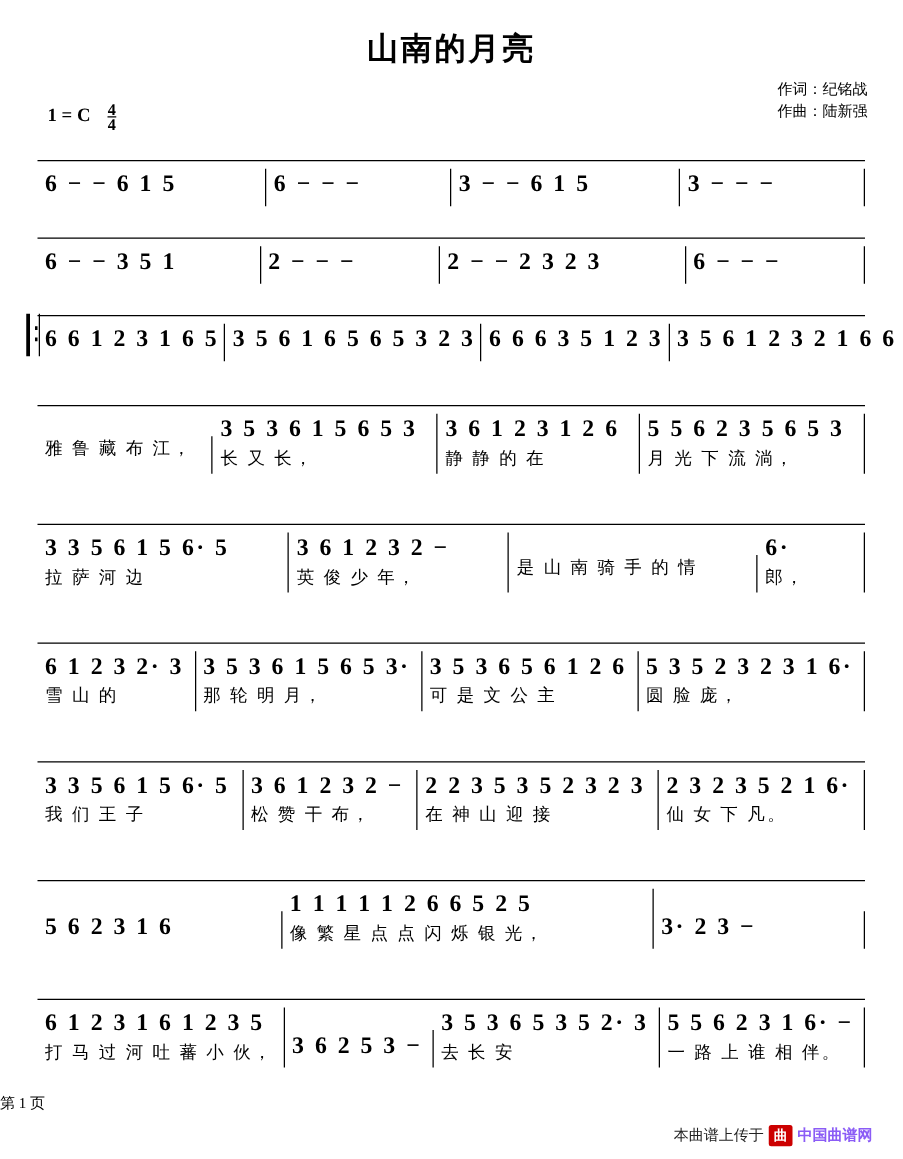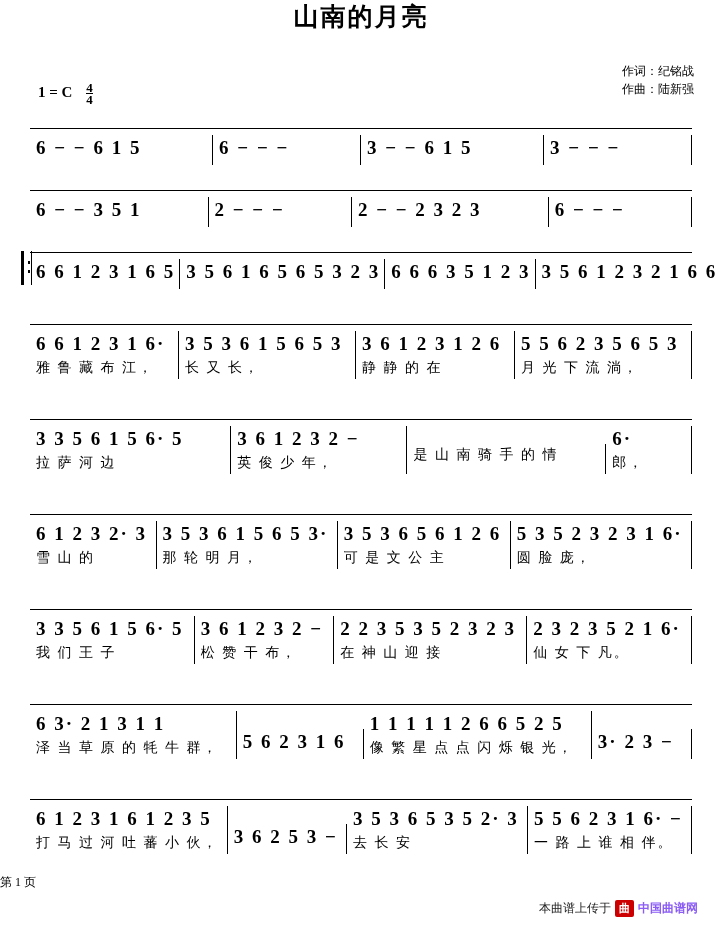--- a/index.html
+++ b/index.html
@@ -10,20 +10,21 @@
     color:#000;
     position:relative;
     overflow:hidden;
   }
   .title{
     text-align:center;
     font-size:25px;
     font-weight:bold;
     font-family:"Liberation Serif", serif;
     letter-spacing:2px;
+    margin-top:22px;
   }
   .credits{
     position:absolute;
     right:28px;
     top:62px;
     font-size:12px;
     line-height:18px;
     text-align:left;
   }
   .keysig{
@@ -190,21 +191,20 @@
           <span class="n">6 6  6 3 5 1 2  3</span>
         </div>
         <div class="meas">
           <span class="n">3 5 6 1  2 3 2 1  6 6 6 5 6 0</span>
         </div>
       </div>
     </div>
     <div class="row" style="height: 95px;">
       <div class="mrow">
         <div class="meas">
-          <span class="n">6 6  1 2 3  1 6·</span>
           <span class="ly">雅 鲁 藏 布 江，</span>
         </div>
         <div class="meas">
           <span class="n">3 5 3 6 1 5 6 5 3</span>
           <span class="ly">长 又 长，</span>
         </div>
         <div class="meas">
           <span class="n">3 6  1 2 3 1 2  6</span>
           <span class="ly">静 静 的 在</span>
         </div>
@@ -268,24 +268,20 @@
           <span class="ly">在 神 山 迎 接</span>
         </div>
         <div class="meas">
           <span class="n">2 3 2 3  5 2 1 6·</span>
           <span class="ly">仙 女 下 凡。</span>
         </div>
       </div>
     </div>
     <div class="row" style="height: 95px;">
       <div class="mrow">
-        <div class="meas">
-          <span class="n">6  3· 2  1 3 1  1</span>
-          <span class="ly">泽 当 草 原 的 牦 牛 群，</span>
-        </div>
         <div class="meas">
           <span class="n">5 6  2 3 1 6</span>
         </div>
         <div class="meas">
           <span class="n">1 1  1 1 1 2 6 6 5 2 5</span>
           <span class="ly">像 繁 星 点 点 闪 烁 银 光，</span>
         </div>
         <div class="meas">
           <span class="n">3·   2  3   −</span>
         </div>

